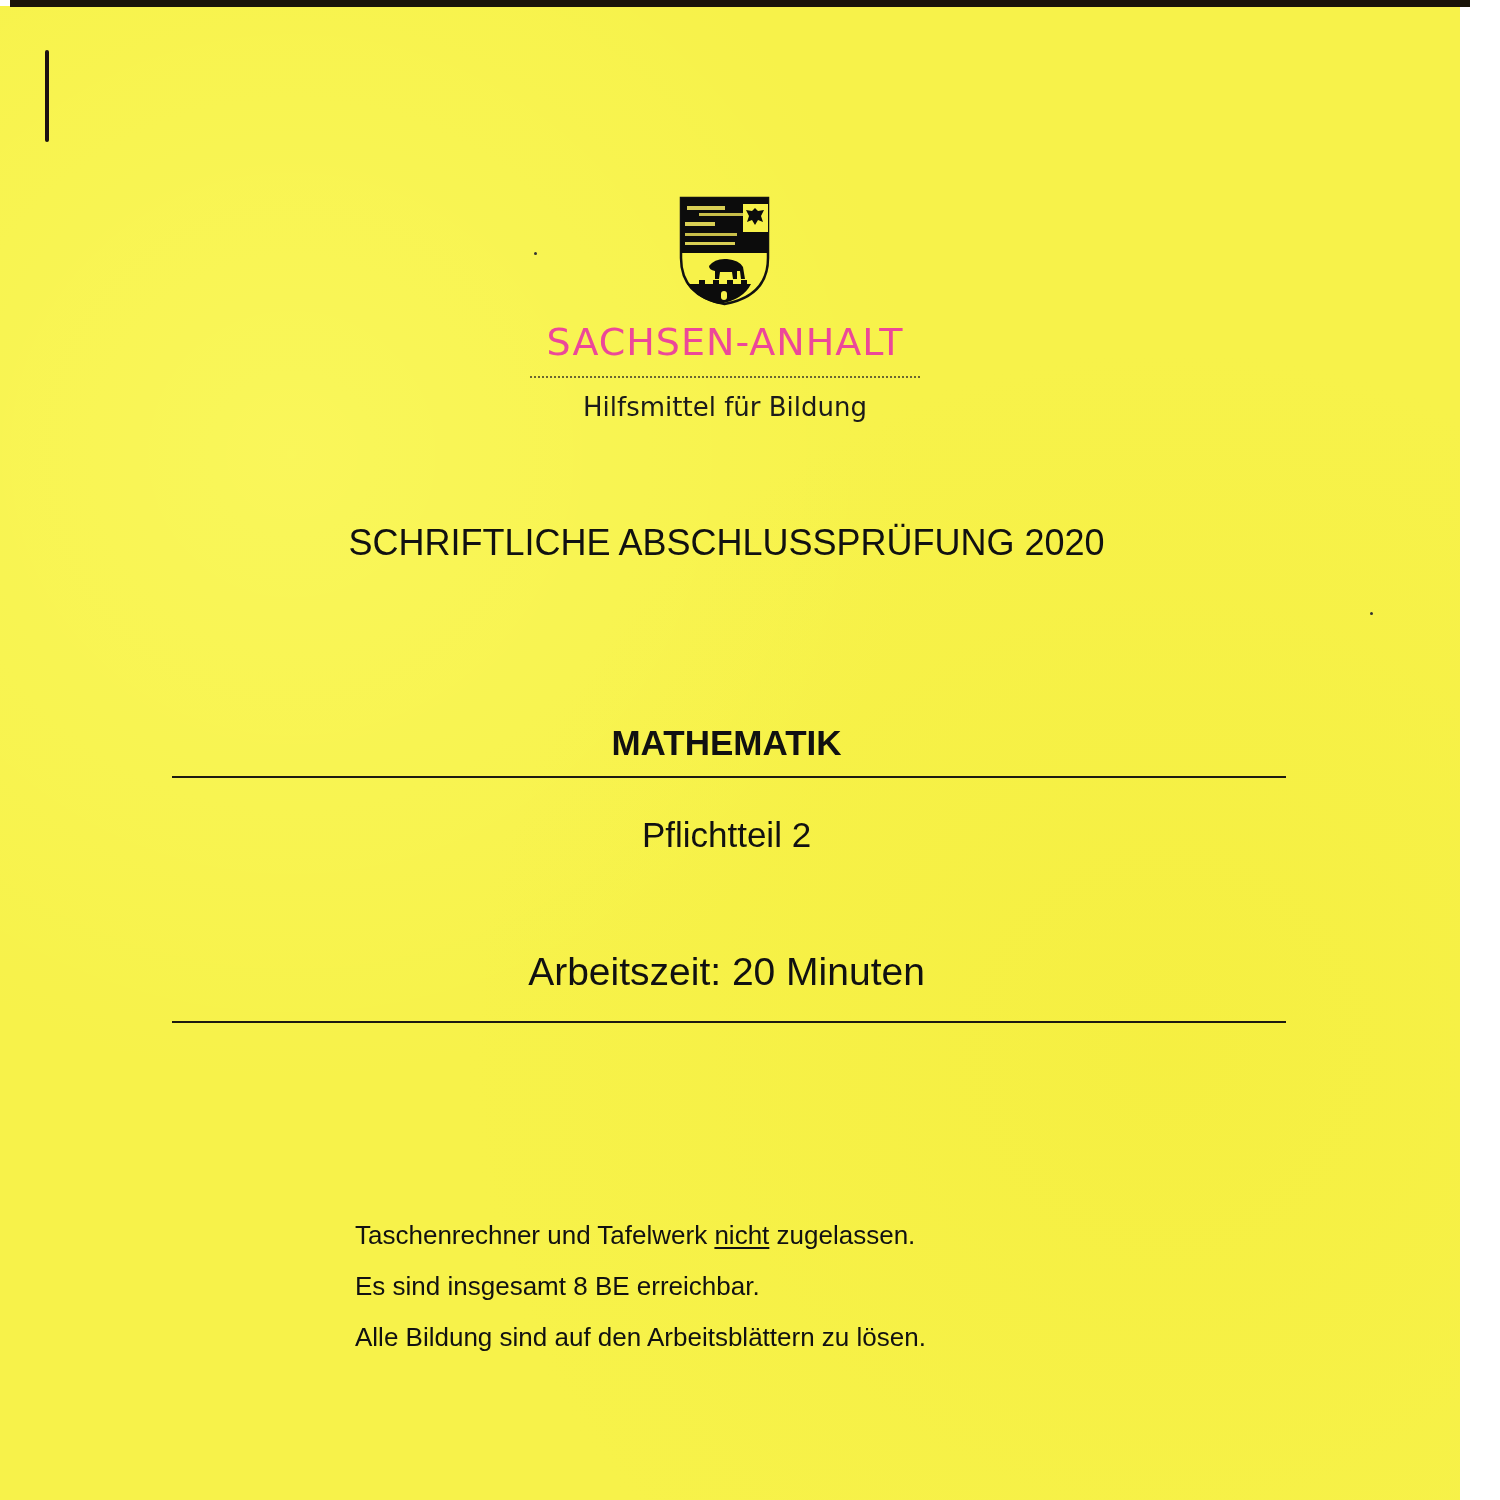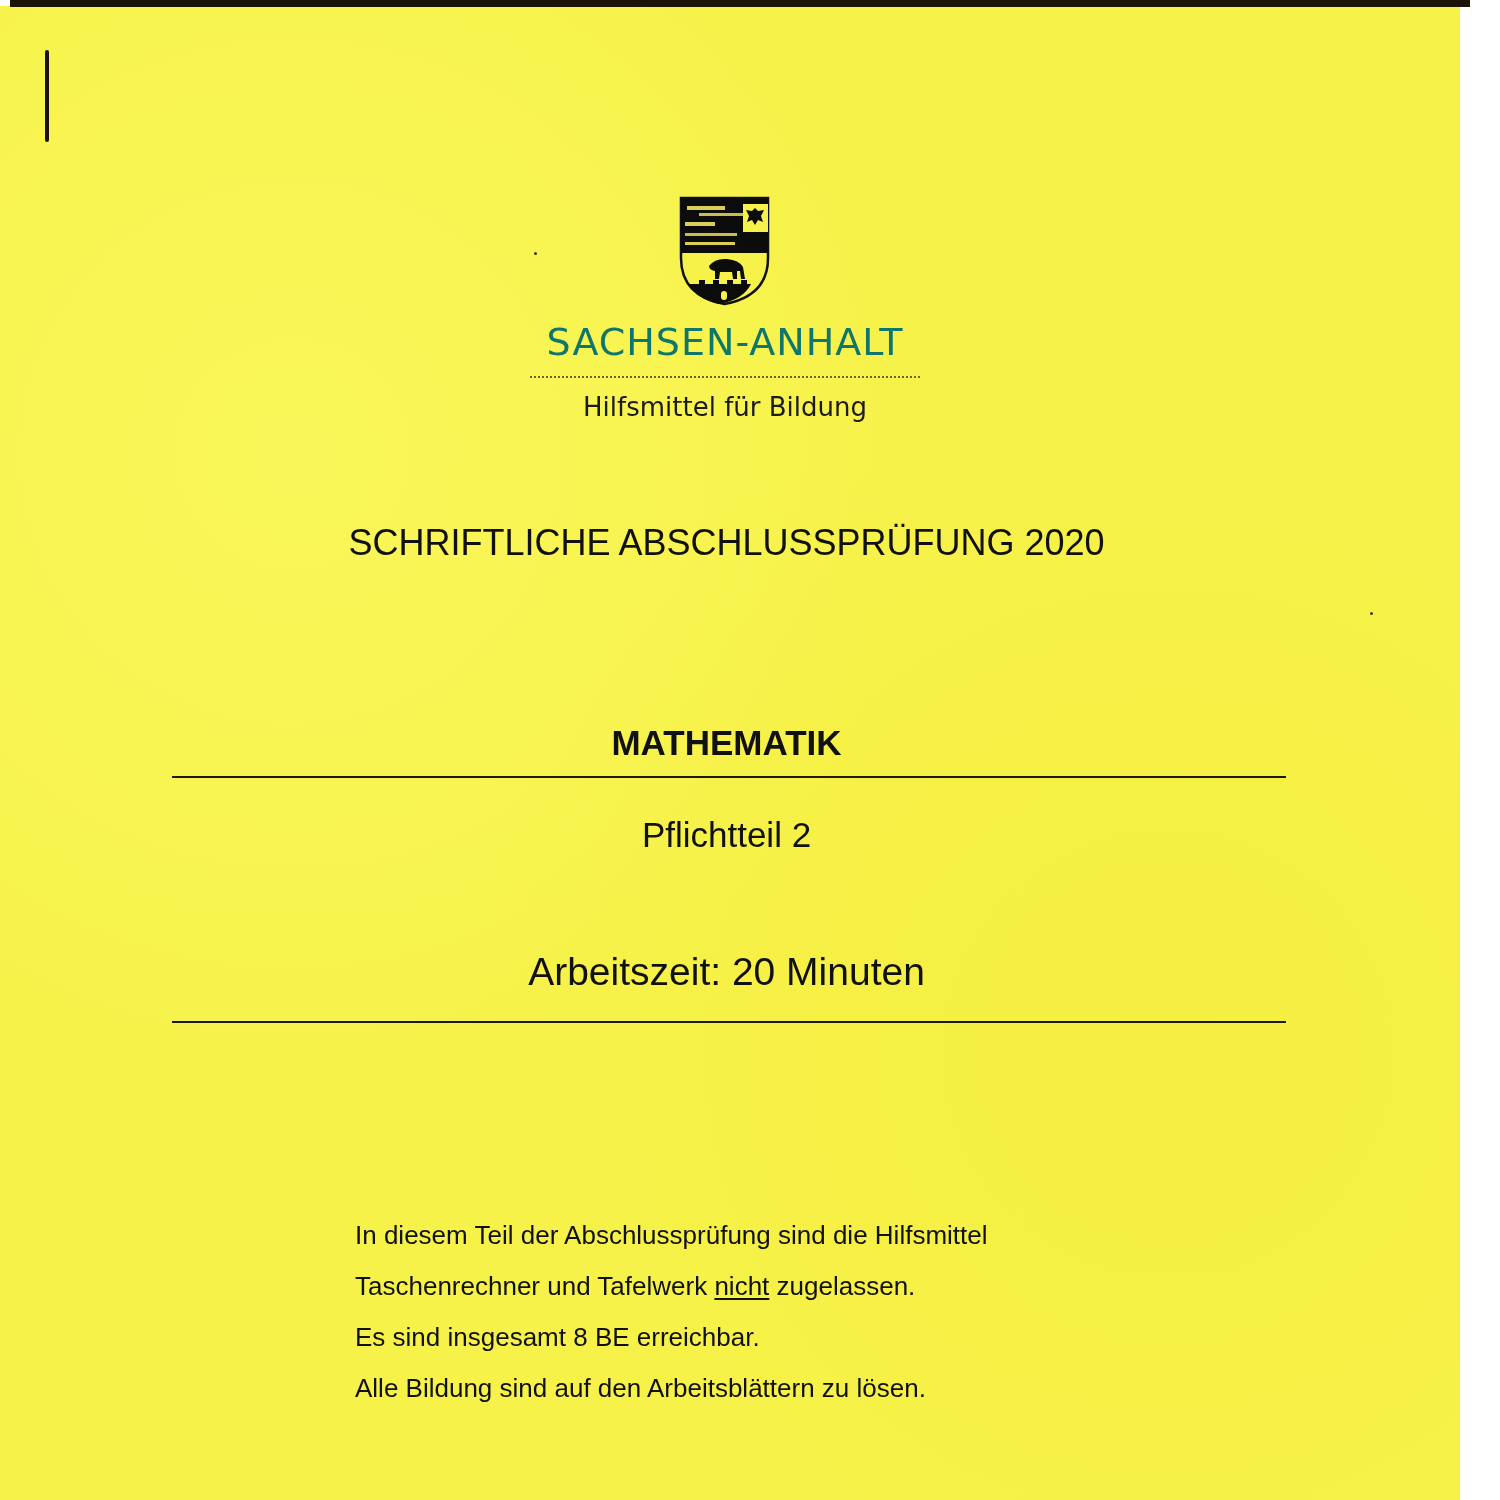--- a/index.html
+++ b/index.html
@@ -59,21 +59,21 @@
     }
     .state-name {
       position: absolute;
       left: 520px;
       top: 320px;
       width: 410px;
       text-align: center;
       font-family: "DejaVu Sans", sans-serif;
       font-size: 38px;
       letter-spacing: 1px;
-      color: #0f766e;
+      color: #ec4899;
     }
     .state-rule {
       position: absolute;
       left: 530px;
       top: 376px;
       width: 390px;
       height: 0;
       border-top: 2px dotted #6b6630;
     }
     .ministry {
@@ -183,17 +183,16 @@
   <div>SCHRIFTLICHE ABSCHLUSSPRÜFUNG 2020</div>
 </div>
 
 <div class="subject">MATHEMATIK</div>
 <div class="rule rule-1"></div>
 <div class="part">Pflichtteil 2</div>
 <div class="time">Arbeitszeit: 20 Minuten</div>
 <div class="rule rule-2"></div>
 
 <div class="instructions">
-  <div class="instr-line">In diesem Teil der Abschlussprüfung sind die Hilfsmittel</div>
   <div class="instr-line"><span>Taschenrechner und Tafelwerk </span><span class="underline">nicht</span><span> zugelassen.</span></div>
   <div class="instr-line">Es sind insgesamt 8 BE erreichbar.</div>
   <div class="instr-line">Alle Bildung sind auf den Arbeitsblättern zu lösen.</div>
 </div>
 
 </body></html>

